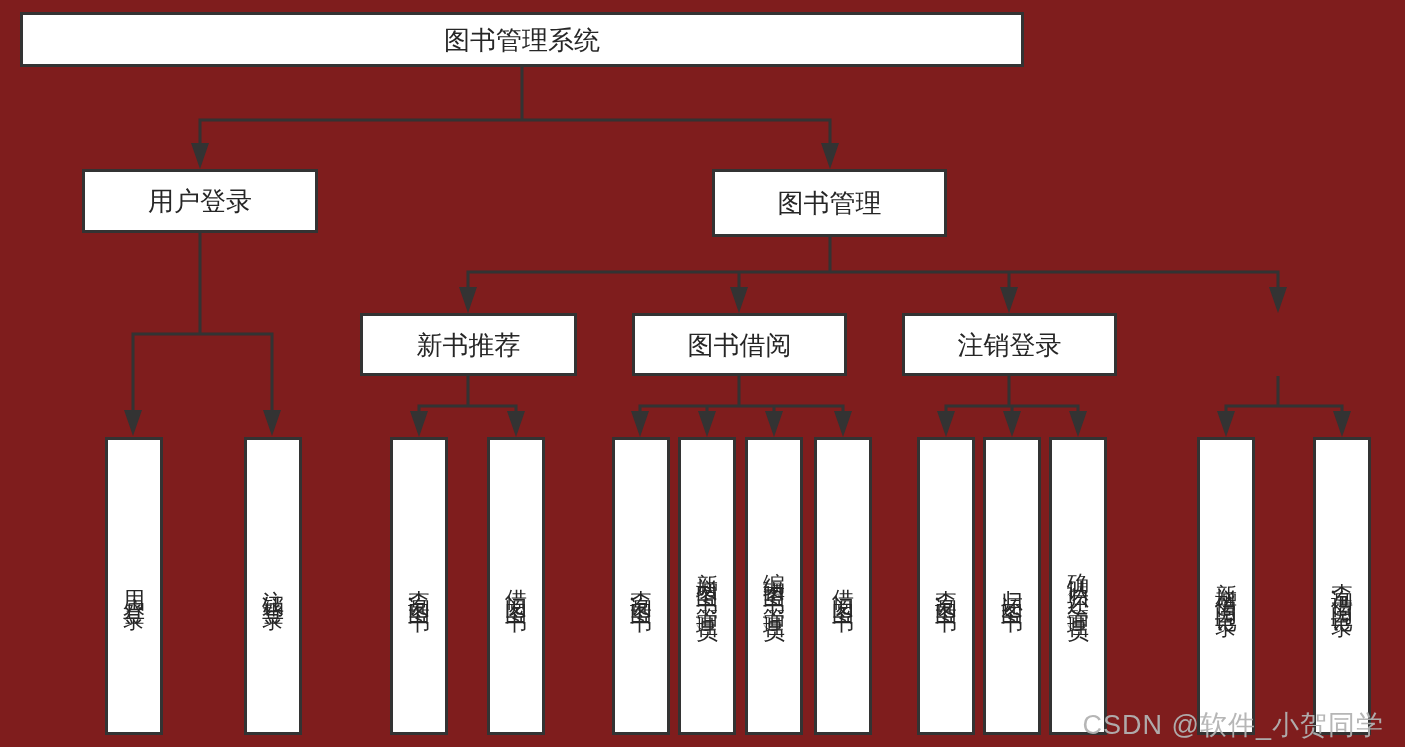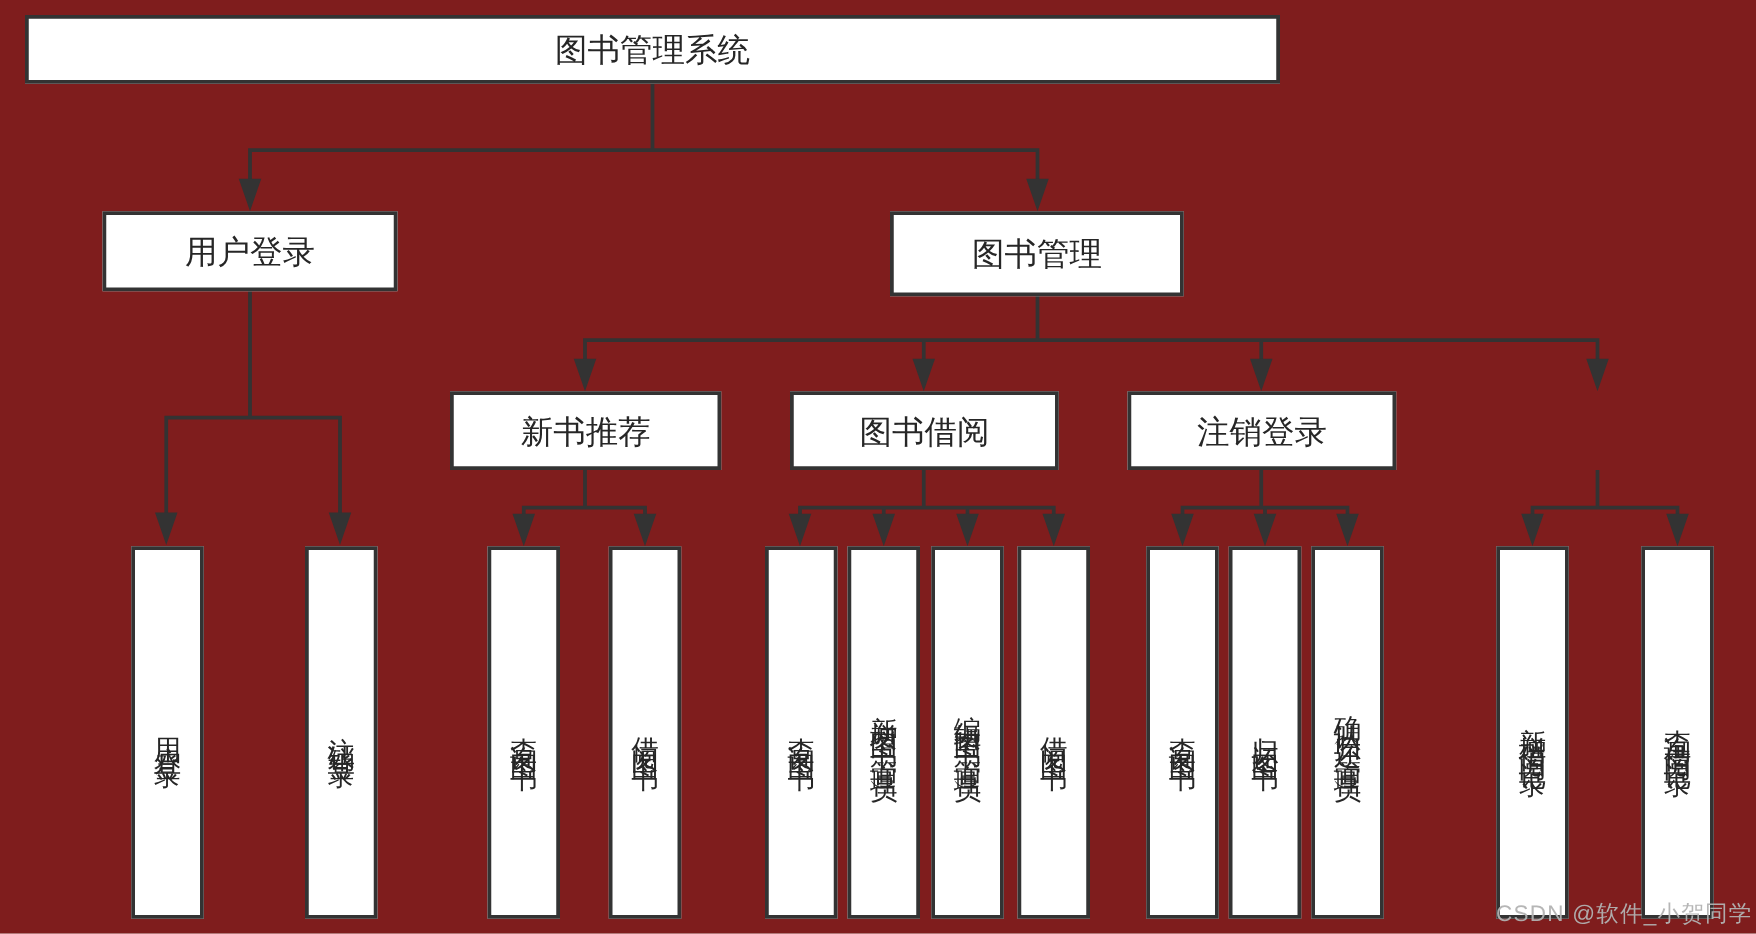--- a/index.html
+++ b/index.html
@@ -39,23 +39,23 @@
   .leaf .v-label {
     writing-mode: vertical-rl;
     text-orientation: mixed;
     font-size: 22px;
     letter-spacing: 7px;
     line-height: 1;
     color: #262626;
   }
   .watermark {
     position: absolute;
-    right: 3px;
+    right: 21px;
     bottom: 4px;
-    font-size: 18px;
+    font-size: 27px;
     color: rgba(178, 178, 178, 0.95);
     letter-spacing: 1px;
     z-index: 5;
     white-space: nowrap;
   }
 </style>
 </head>
 <body>
 
 <div class="stage">

